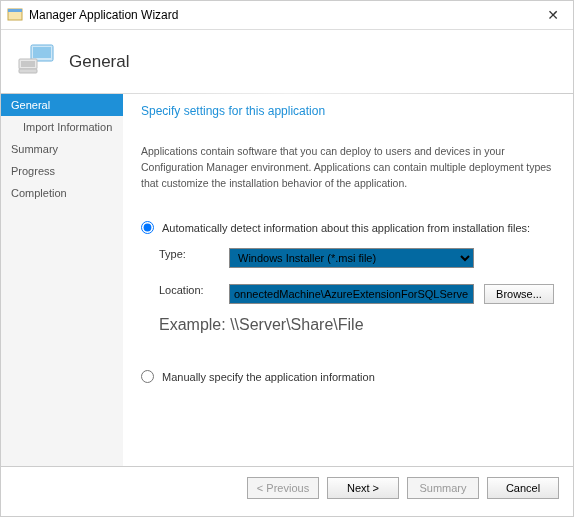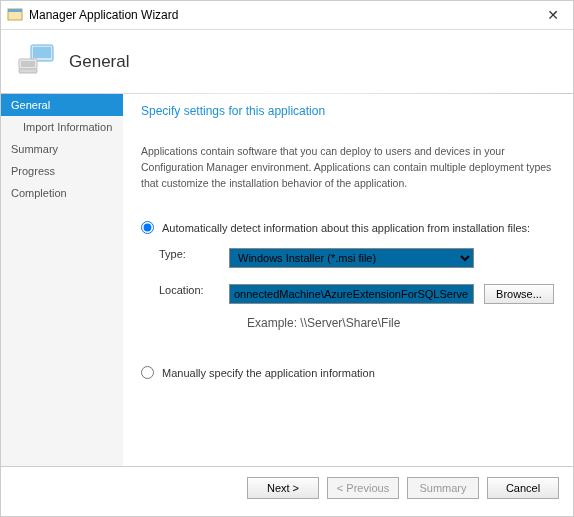--- a/index.html
+++ b/index.html
@@ -29,21 +29,21 @@
 .radio-row { display:flex; align-items:center; font-size:11px; color:#333; margin-bottom:14px;margin-top:16px;}
 .radio-row input[type=radio]{margin-right:8px;}
 
 .form-grid { margin-left:18px; margin-bottom:36px;}
 .form-row { display:flex; align-items:flex-start; margin-bottom:16px; font-size:11px;}
 .form-row .lbl { width:70px; color:#333;}
 .form-row select, .form-row input[type=text] { height:20px; font-size:11px; border:1px solid #888; padding:1px 4px; background:#0369a1;}
 .form-row select { width:245px; }
 .form-row input[type=text]{width:245px;}
 .form-row button { width:70px; height:20px; font-size:11px; margin-left:10px; background:linear-gradient(#fdfdfd,#e9e9e9); border:1px solid #aaa; cursor:pointer;}
-.example { font-size:12px; color:#555; margin-left:88px; margin-top:-4px;}
+.example { font-size:16px; color:#555; margin-top:-4px;}
 
 .footer { height:42px; border-top:1px solid #ccc; display:flex; align-items:center; justify-content:flex-end; padding:0 14px; gap:8px;}
 .footer button { width:72px; height:22px; font-size:11px; border:1px solid #aaa; background:linear-gradient(#fdfdfd,#e8e8e8); cursor:pointer;}
 .footer button:disabled { color:#999; cursor:default; background:#f4f4f4;}
 </style>
 </head>
 <body>
 
 <div class="titlebar">
   <span class="icon">
@@ -105,17 +105,17 @@
     </div>
 
     <label class="radio-row">
       <input type="radio" name="mode" style="">
       <span>Manually specify the application information</span>
     </label>
   </div>
 </div>
 
 <div class="footer">
+  <button disabled="">&lt; Previous</button>
   <button>Next &gt;</button>
-  <button disabled="">&lt; Previous</button>
   <button disabled="">Summary</button>
   <button>Cancel</button>
 </div>
 
 </body></html>

